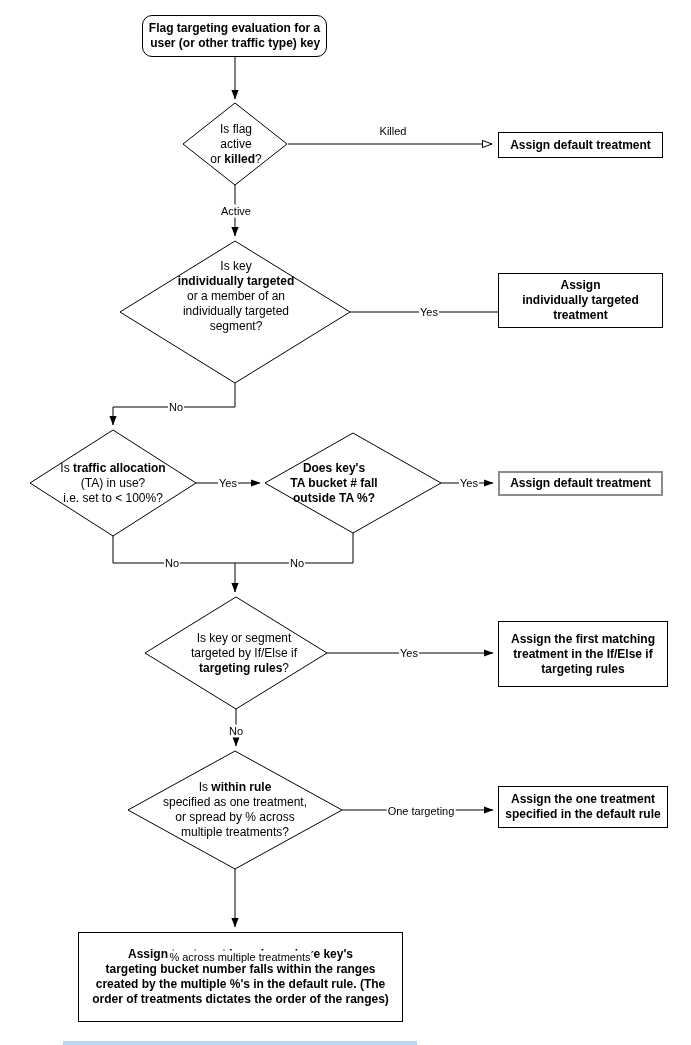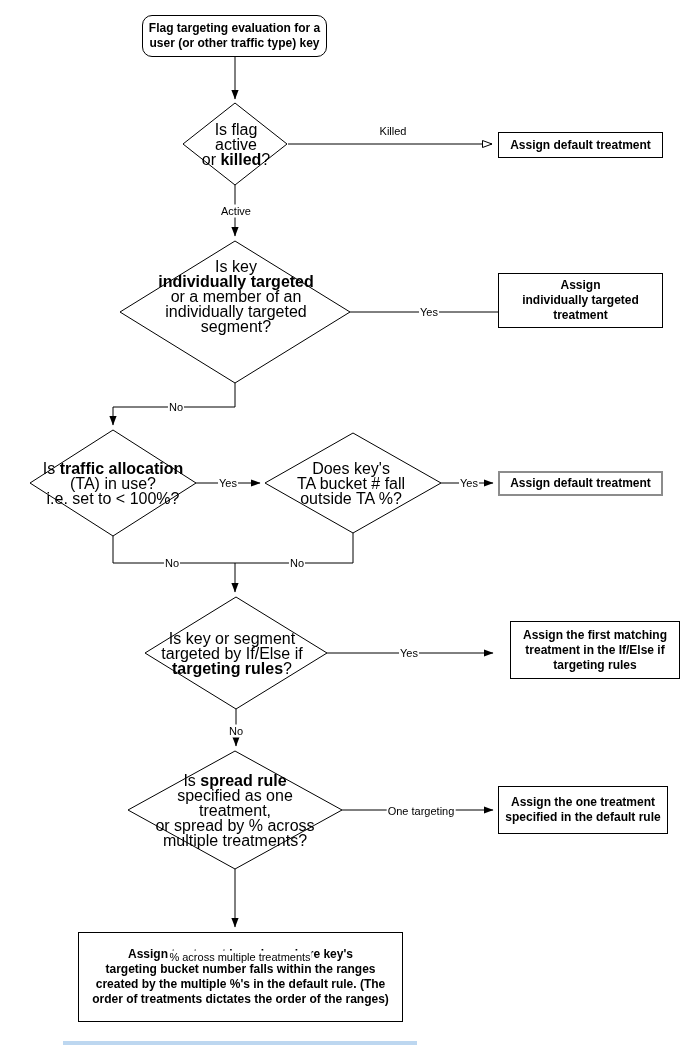--- a/index.html
+++ b/index.html
@@ -34,21 +34,21 @@
     line-height: 15px;
     white-space: pre-line;
   }
   .node.bold { font-weight: bold; }
   .node.rounded { border-radius: 10px; }
   .node.gray-border { border: 2px solid #8c8c8c; }
   .dtext {
     position: absolute;
     transform: translate(-50%, -50%);
     text-align: center;
-    font-size: 16px;
+    font-size: 12px;
     line-height: 15px;
     white-space: pre-line;
     pointer-events: none;
   }
   .dtext b, .dtext span.b { font-weight: bold; }
   .elabel {
     position: absolute;
     transform: translate(-50%, -50%);
     background: #ffffff;
     padding: 0 1px;
@@ -96,64 +96,64 @@
     <path d="M235,869 L235,927" stroke="#000" fill="none" marker-end="url(#arrowSolid)"></path>
 
     <polygon points="235,103 287,144 235,185 183,144" fill="#fff" stroke="#000"></polygon>
     <polygon points="235,241 350,312 235,383 120,312" fill="#fff" stroke="#000"></polygon>
     <polygon points="113,430 196,483 113,536 30,483" fill="#fff" stroke="#000"></polygon>
     <polygon points="353,433 441,483 353,533 265,483" fill="#fff" stroke="#000"></polygon>
     <polygon points="236,597 327,653 236,709 145,653" fill="#fff" stroke="#000"></polygon>
     <polygon points="235,751 342,810 235,869 128,810" fill="#fff" stroke="#000"></polygon>
   </svg>
 
-  <div class="node rounded bold" style="left:142px; top:15px; width:185px; height:42px;">
+  <div class="node rounded bold" style="left:142px; top:15px; width:185px; height:42px;text-align:right;">
     <span>Flag targeting evaluation for a
 user (or other traffic type) key</span>
   </div>
 
   <div class="dtext" style="left:236px; top:144px; width:100px;"><span>Is flag
 active
 or </span><span class="b">killed</span><span>?</span></div>
   <div class="dtext" style="left:236px; top:296px; width:180px;"><span>Is key
 </span><span class="b">individually targeted</span><span>
 or a member of an
 individually targeted
 segment?</span></div>
   <div class="dtext" style="left:113px; top:483px; width:150px;"><span>Is </span><span class="b">traffic allocation</span><span>
 (TA) in use?
 i.e. set to &lt; 100%?</span></div>
-  <div class="dtext" style="left:351px; top:483px; width:130px;"><span>Does key's
+  <div class="dtext" style="left:334px; top:483px; width:130px;font-weight:bold;"><span>Does key's
 TA bucket # fall
 outside TA %?</span></div>
-  <div class="dtext" style="left:232px; top:653px; width:150px;"><span>Is key or segment
+  <div class="dtext" style="left:244px; top:653px; width:150px;"><span>Is key or segment
 targeted by If/Else if
 </span><span class="b">targeting rules</span><span>?</span></div>
-  <div class="dtext" style="left:235px; top:810px; width:170px;"><span>Is </span><span class="b">spread rule</span><span>
+  <div class="dtext" style="left:235px; top:810px; width:170px;"><span>Is </span><span class="b">within rule</span><span>
 specified as one treatment,
 or spread by % across
 multiple treatments?</span></div>
 
   <div class="node bold" style="left:498px; top:132px; width:165px; height:26px;">
     <span>Assign default treatment</span>
   </div>
   <div class="node bold" style="left:498px; top:273px; width:165px; height:55px;">
     <span>Assign
 individually targeted
 treatment</span>
   </div>
   <div class="node bold gray-border" style="left:498px; top:471px; width:165px; height:25px;">
     <span>Assign default treatment</span>
   </div>
-  <div class="node bold" style="left:498px; top:621px; width:170px; height:58px;margin-left:12px;">
+  <div class="node bold" style="left:498px; top:621px; width:170px; height:66px;">
     <span>Assign the first matching
 treatment in the If/Else if
 targeting rules</span>
   </div>
-  <div class="node bold" style="left:498px; top:786px; width:170px; height:48px;">
+  <div class="node bold" style="left:498px; top:786px; width:170px; height:42px;">
     <span>Assign the one treatment
 specified in the default rule</span>
   </div>
   <div class="node bold" style="left:78px; top:932px; width:325px; height:90px;text-align:center;">
     <span>Assign treatment based on where key's
 targeting bucket number falls within the ranges
 created by the multiple %'s in the default rule. (The
 order of treatments dictates the order of the ranges)</span>
   </div>
 

